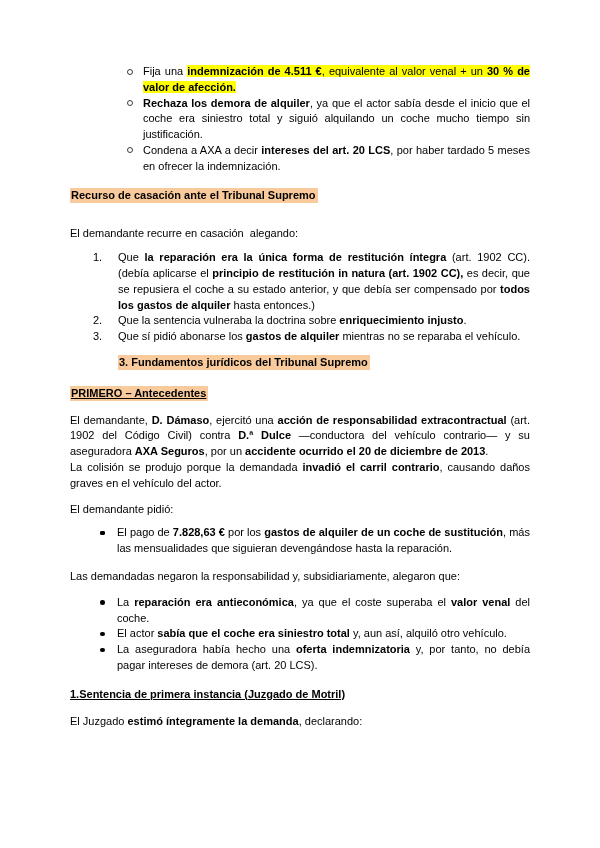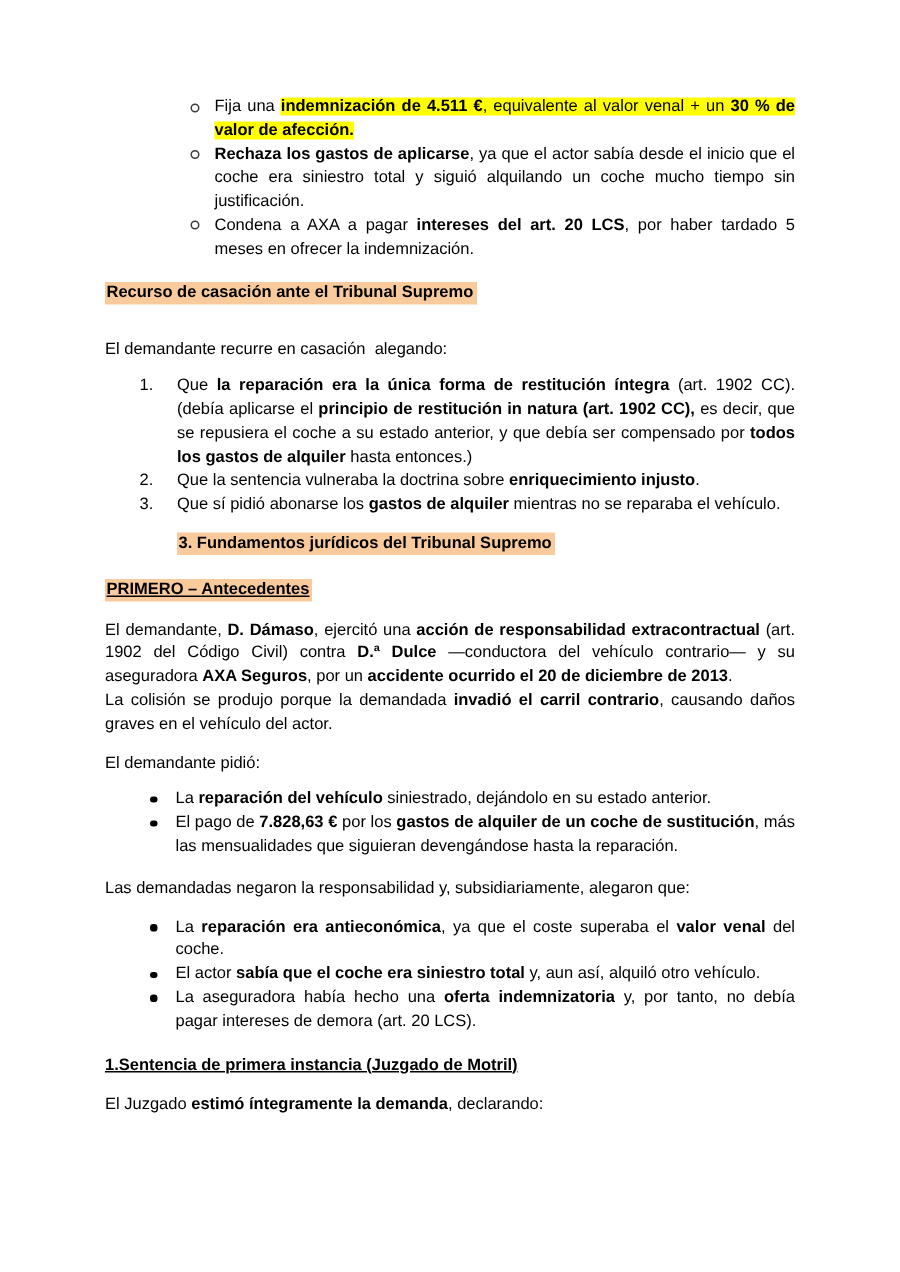--- a/index.html
+++ b/index.html
@@ -44,25 +44,25 @@
 
 <div class="page">
 
   <ul class="circle mb-13">
     <li>
       <span class="mk"></span>
       <span><span>Fija una </span><span class="b h-y">indemnización de 4.511 €</span><span class="h-y">, equivalente al valor venal + un </span><span class="b h-y">30 % de valor de afección.</span></span>
     </li>
     <li>
       <span class="mk"></span>
-      <span><span class="b">Rechaza los gastos de aplicarse</span><span>, ya que el actor sabía desde el inicio que el coche era siniestro total y siguió alquilando un coche mucho tiempo sin justificación.</span></span>
+      <span><span class="b">Rechaza los demora de alquiler</span><span>, ya que el actor sabía desde el inicio que el coche era siniestro total y siguió alquilando un coche mucho tiempo sin justificación.</span></span>
     </li>
     <li>
       <span class="mk"></span>
-      <span><span>Condena a AXA a pagar </span><span class="b">intereses del art. 20 LCS</span><span>, por haber tardado 5 meses en ofrecer la indemnización.</span></span>
+      <span><span>Condena a AXA a decir </span><span class="b">intereses del art. 20 LCS</span><span>, por haber tardado 5 meses en ofrecer la indemnización.</span></span>
     </li>
   </ul>
 
   <p class="head mb-13">
     <span class="hl">Recurso de casación ante el Tribunal Supremo</span>
   </p>
 
   <p class="pre mb-8">El demandante recurre en casación  alegando:</p>
 
   <ol class="nums mb-10">
@@ -89,21 +89,20 @@
   </p>
 
   <p class="mb-0"><span>El demandante, </span><span class="b">D. Dámaso</span><span>, ejercitó una </span><span class="b">acción de responsabilidad extracontractual</span><span> (art. 1902 del Código Civil) contra </span><span class="b">D.ª Dulce</span><span> —conductora del vehículo contrario— y su aseguradora </span><span class="b">AXA Seguros</span><span>, por un </span><span class="b">accidente ocurrido el 20 de diciembre de 2013</span><span>.</span></p>
   <p class="mb-10"><span>La colisión se produjo porque la demandada </span><span class="b">invadió el carril contrario</span><span>, causando daños graves en el vehículo del actor.</span></p>
 
   <p class="mb-8">El demandante pidió:</p>
 
   <ul class="disc mb-12">
     <li>
       <span class="mk"></span>
-      <span><span>La </span><span class="b">reparación del vehículo</span><span> siniestrado, dejándolo en su estado anterior.</span></span>
     </li>
     <li>
       <span class="mk"></span>
       <span><span>El pago de </span><span class="b">7.828,63 €</span><span> por los </span><span class="b">gastos de alquiler de un coche de sustitución</span><span>, más las mensualidades que siguieran devengándose hasta la reparación.</span></span>
     </li>
   </ul>
 
   <p class="mb-10">Las demandadas negaron la responsabilidad y, subsidiariamente, alegaron que:</p>
 
   <ul class="disc mb-8">

